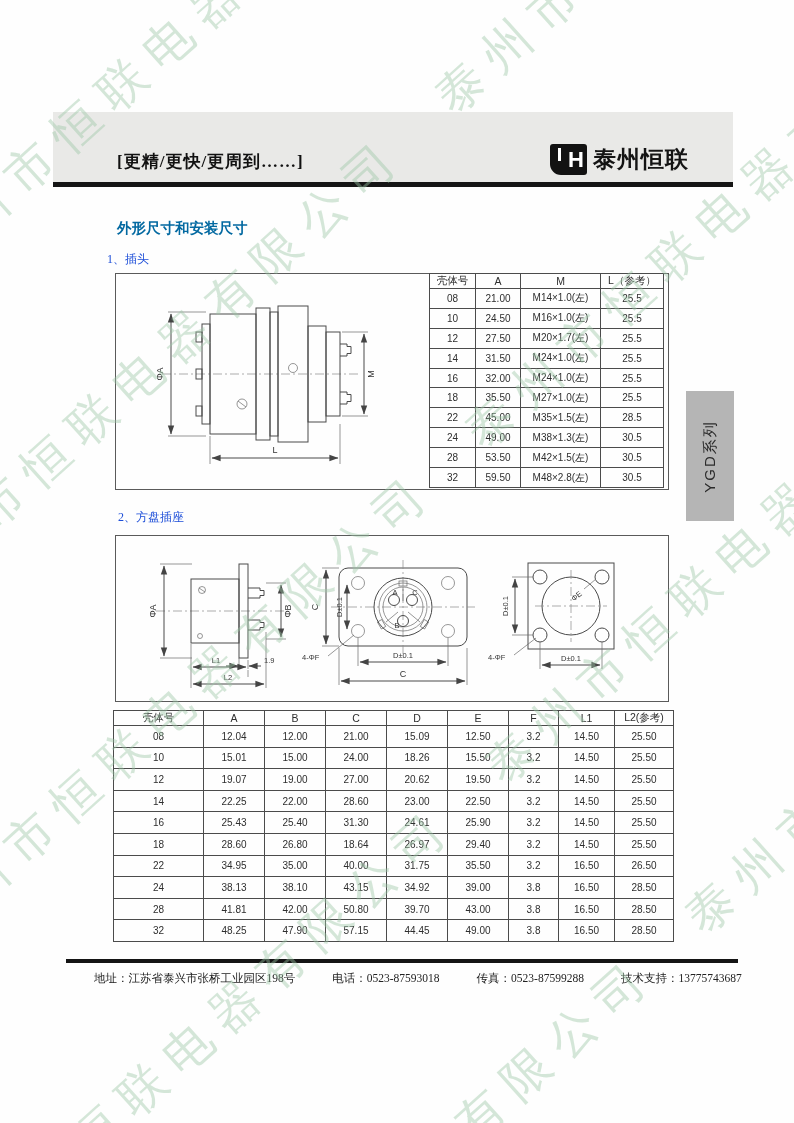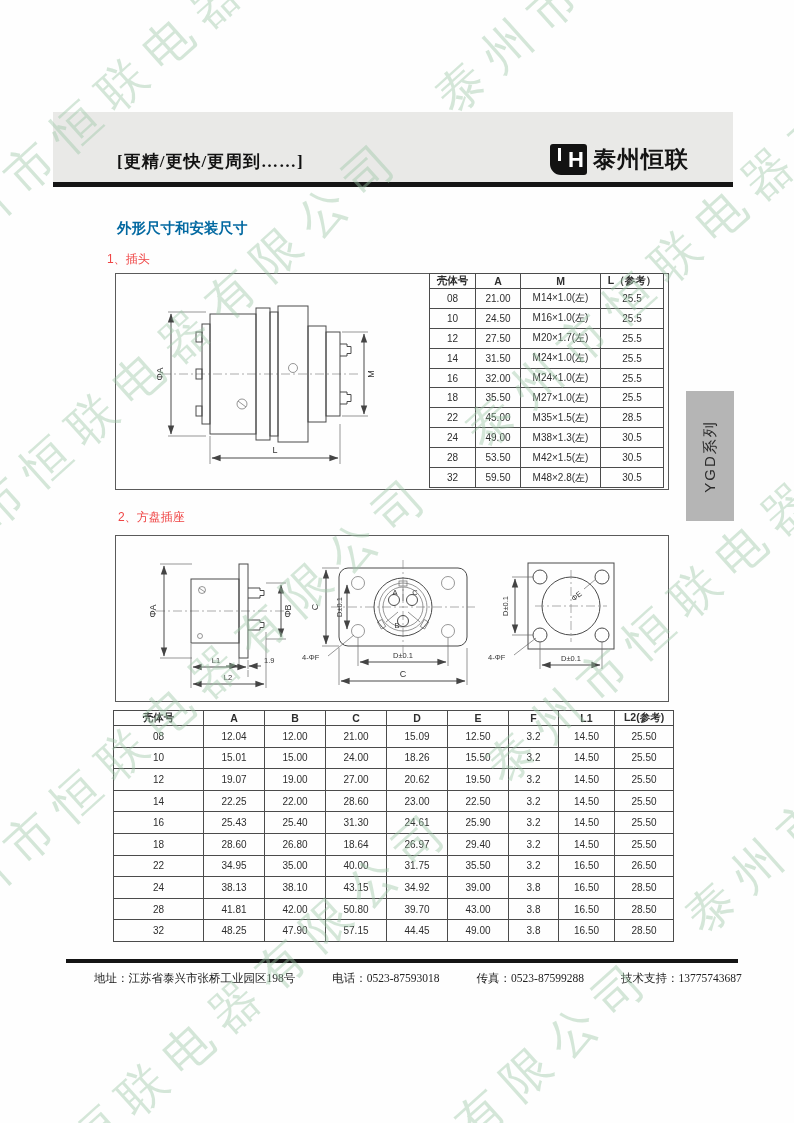--- a/index.html
+++ b/index.html
@@ -20,32 +20,32 @@
             font-weight:bold; font-size:17px; letter-spacing:1px; color:#111; }
   .logo { position:absolute; right:44px; bottom:7px; display:flex; align-items:center; gap:6px; }
   .logo-mark { width:37px; height:31px; background:#121212; border-radius:3px 3px 3px 11px;
                position:relative; }
   .logo-mark span { position:absolute; right:3px; top:2px; color:#fff; font-weight:bold;
                     font-size:22px; line-height:27px; font-family:"Liberation Sans",sans-serif; }
   .logo-mark i { position:absolute; left:8px; top:4px; width:3px; height:13px; background:#fff; }
   .logo-text { font-size:23px; font-weight:800; color:#141414; letter-spacing:1px; }
 
   .page-title { position:absolute; left:117px; top:219px; font-size:14.5px; font-weight:bold; color:#0369a1; }
-  .sec-label { position:absolute; font-size:12px; color:#ef4444; }
+  .sec-label { position:absolute; font-size:12px; color:#1d4ed8;font-family:Liberation Serif, serif; }
   .sec1 { left:107px; top:251px; }
   .sec2 { left:118px; top:509px; }
 
   .frame { position:absolute; border:1px solid #5a5a5a; background:transparent; }
   .frame1 { left:115px; top:273px; width:552px; height:215px; }
   .frame2 { left:115px; top:535px; width:552px; height:165px; }
 
   table { border-collapse:collapse; table-layout:fixed; position:absolute; background:transparent; }
   th,td { border:1px solid #4b4b4b; text-align:center; vertical-align:middle;
           font-size:10px; color:#2e2e2e; padding:0; overflow:hidden; white-space:nowrap; }
-  th { font-weight:700; font-size:10.5px; }
+  th { font-weight:400; font-size:10.5px; }
   .t1 { left:429px; top:273px; width:234px; height:215px; }
   .t2 { left:113px; top:710px; width:560px; height:232px; }
 
   .svg-draw { position:absolute; left:0; top:0; }
   .dline { stroke:#4a4a4a; stroke-width:1; fill:none; }
   .thin  { stroke:#6a6a6a; stroke-width:.7; fill:none; }
   .cline { stroke:#8a8a8a; stroke-width:.7; stroke-dasharray:9 3 2 3; fill:none; }
   .lbl   { fill:#333; font-size:9px; font-family:"Liberation Sans",sans-serif; }
   .lbl-s { fill:#333; font-size:7.5px; font-family:"Liberation Sans",sans-serif; }
 

